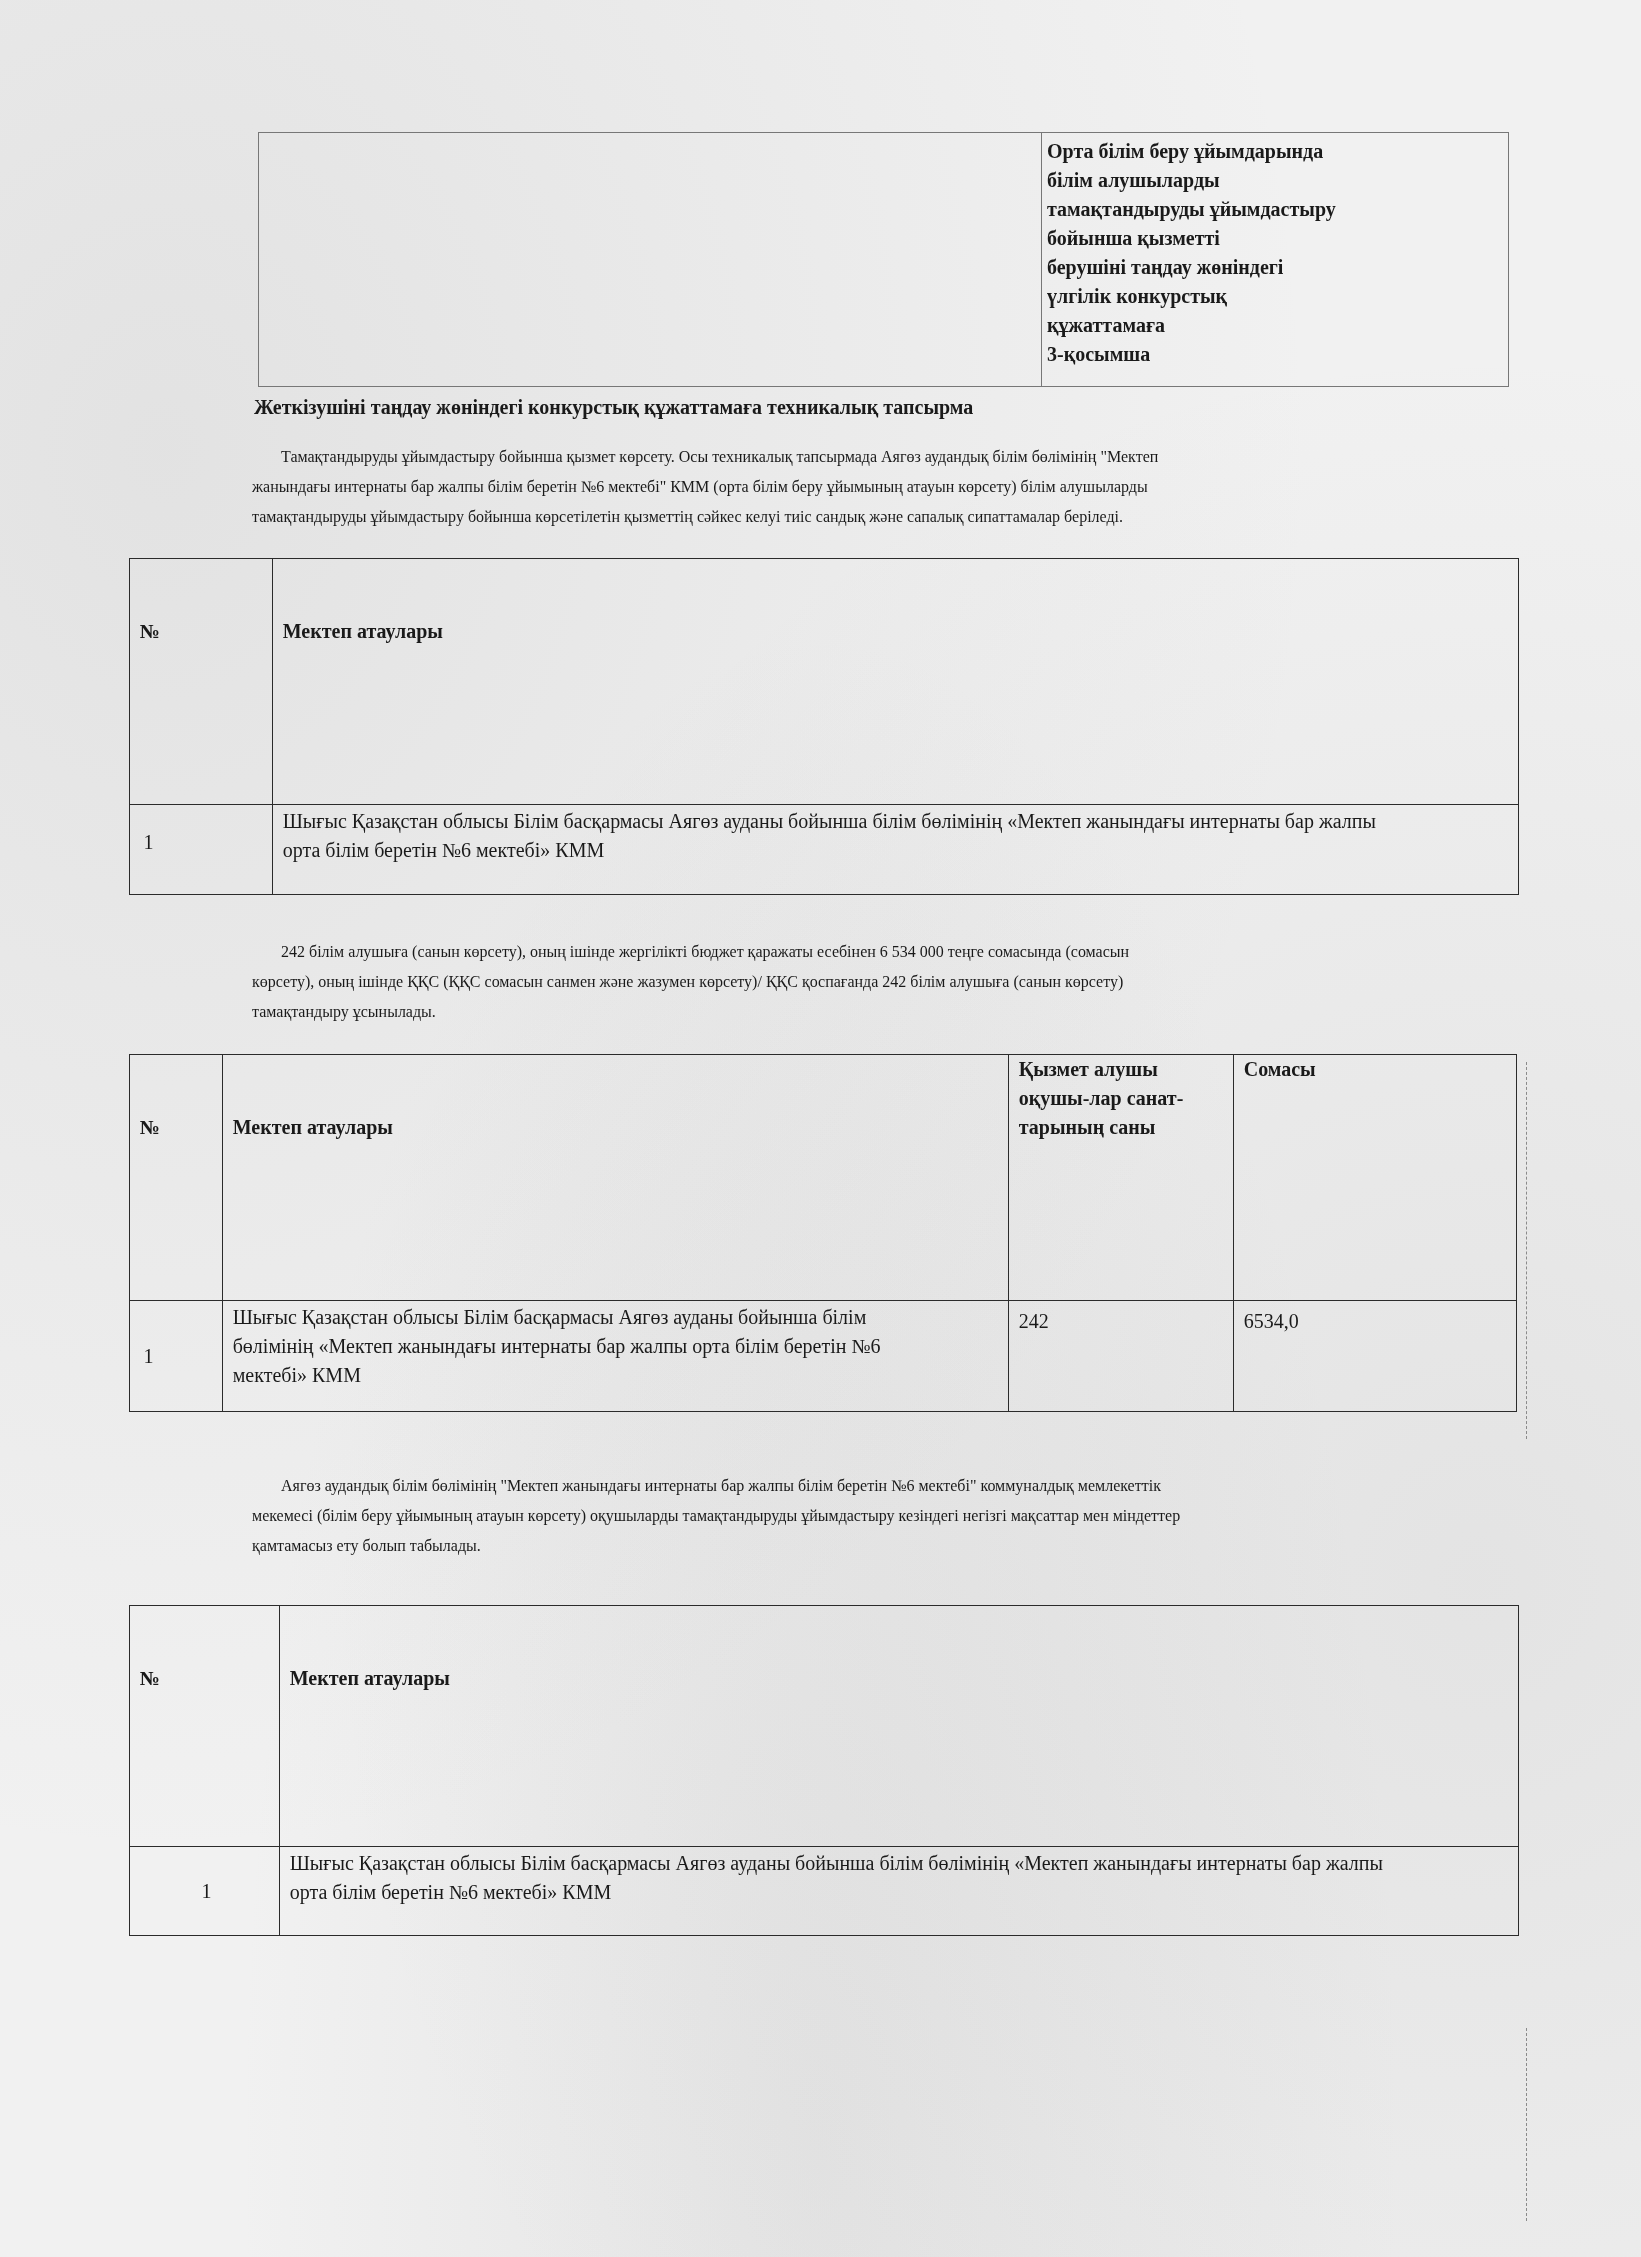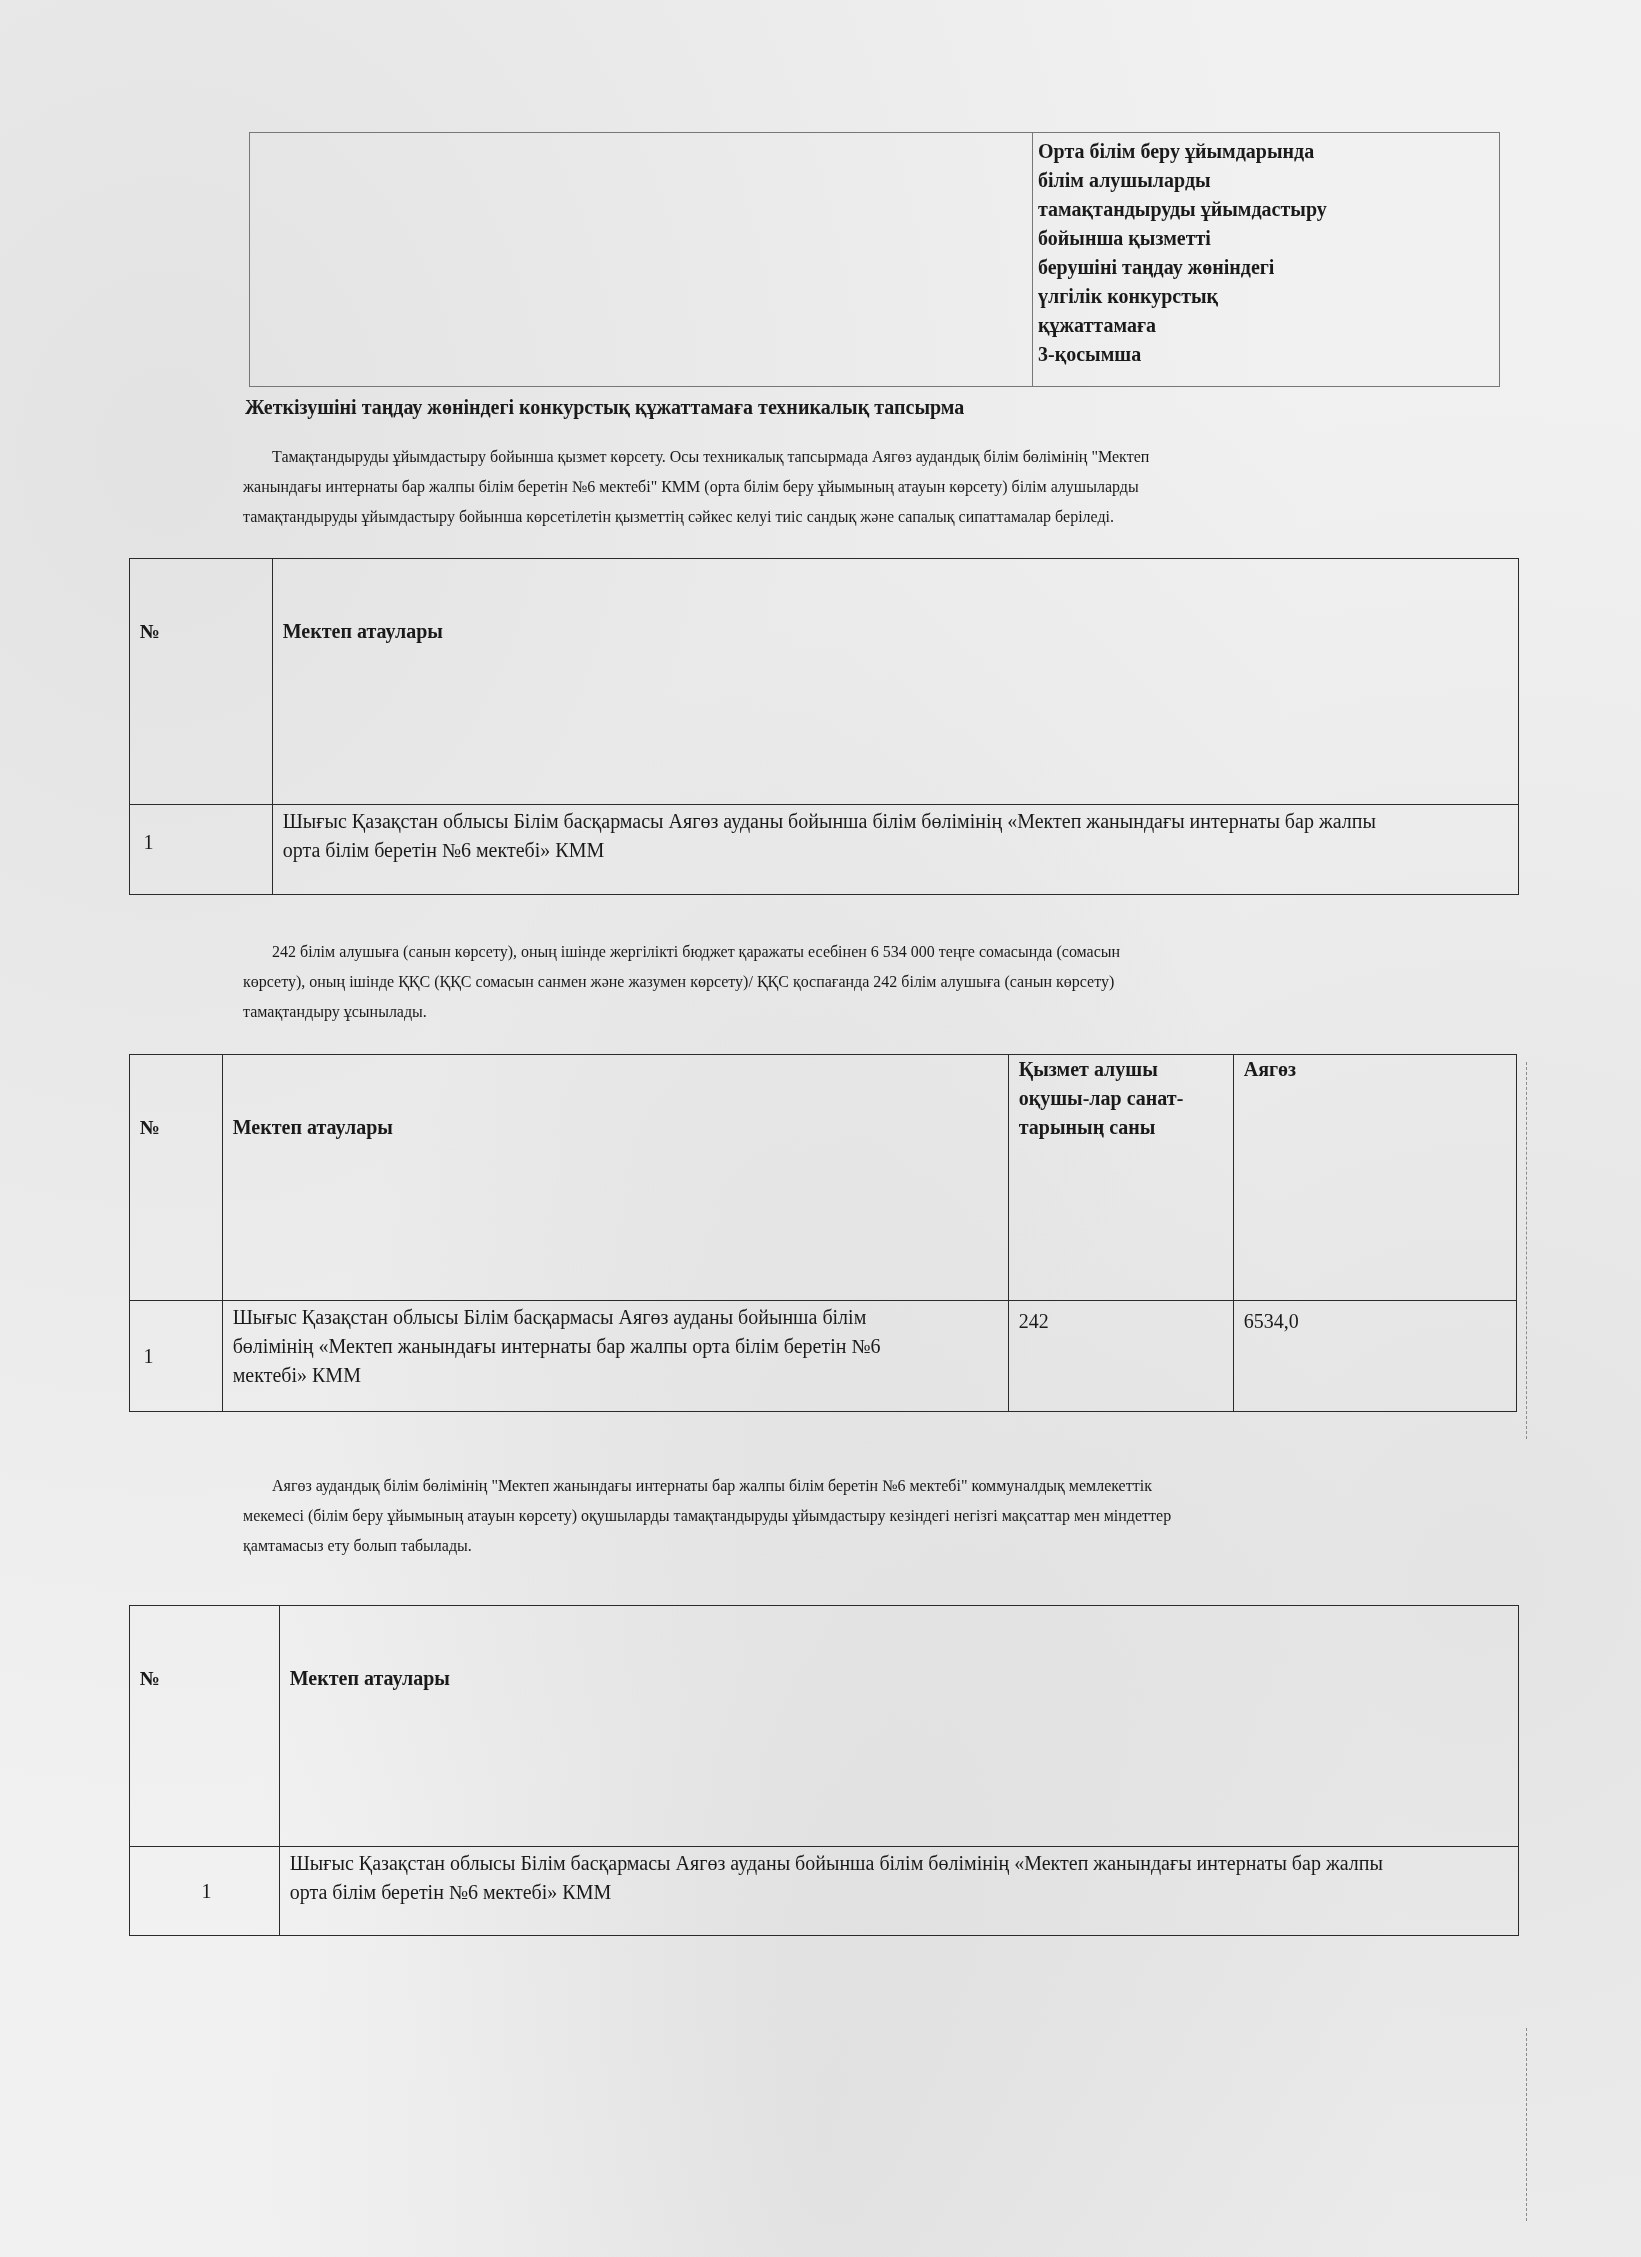--- a/index.html
+++ b/index.html
@@ -10,21 +10,21 @@
       color: #1a1a1a;
     }
     .page {
       position: absolute; left: 0; top: 0; width: 1641px; height: 2257px;
       background:
         radial-gradient(ellipse at 10% 20%, rgba(160,160,160,0.18), transparent 55%),
         radial-gradient(ellipse at 90% 70%, rgba(150,150,150,0.15), transparent 55%),
         radial-gradient(ellipse at 50% 95%, rgba(170,170,170,0.18), transparent 50%),
         #f1f1f1;
     }
-    .abs { position: absolute; }
+    .abs { position: absolute; margin-left: 9px; }
     
     .appendix-box {
       left: 249px; top: 132px; width: 1251px; height: 255px;
       border: 1.4px solid #777;
       box-sizing: border-box;
     }
     .appendix-divider {
       position: absolute; left: 782px; top: 0; bottom: 0; width: 0;
       border-left: 1.4px solid #777;
     }
@@ -123,21 +123,21 @@
         <div class="cell-inner bold" style="padding-top:58px;">Мектеп атаулары</div>
       </td>
       <td style="width:225px;">
         <div class="cell-inner bold" style="padding-top:0;">
           <div>Қызмет алушы</div>
           <div>оқушы-лар  санат-</div>
           <div>тарының саны</div>
         </div>
       </td>
       <td>
-        <div class="cell-inner bold" style="padding-top:0;">Аягөз</div>
+        <div class="cell-inner bold" style="padding-top:0;">Сомасы</div>
       </td>
     </tr>
     <tr style="height:111px;">
       <td class="num-cell">
         <div class="cell-inner">1</div>
       </td>
       <td>
         <div class="cell-inner" style="padding-top:1.9px;">
           <div>Шығыс Қазақстан облысы Білім басқармасы Аягөз ауданы бойынша білім</div>
           <div>бөлімінің «Мектеп жанындағы интернаты бар жалпы орта білім беретін №6</div>

